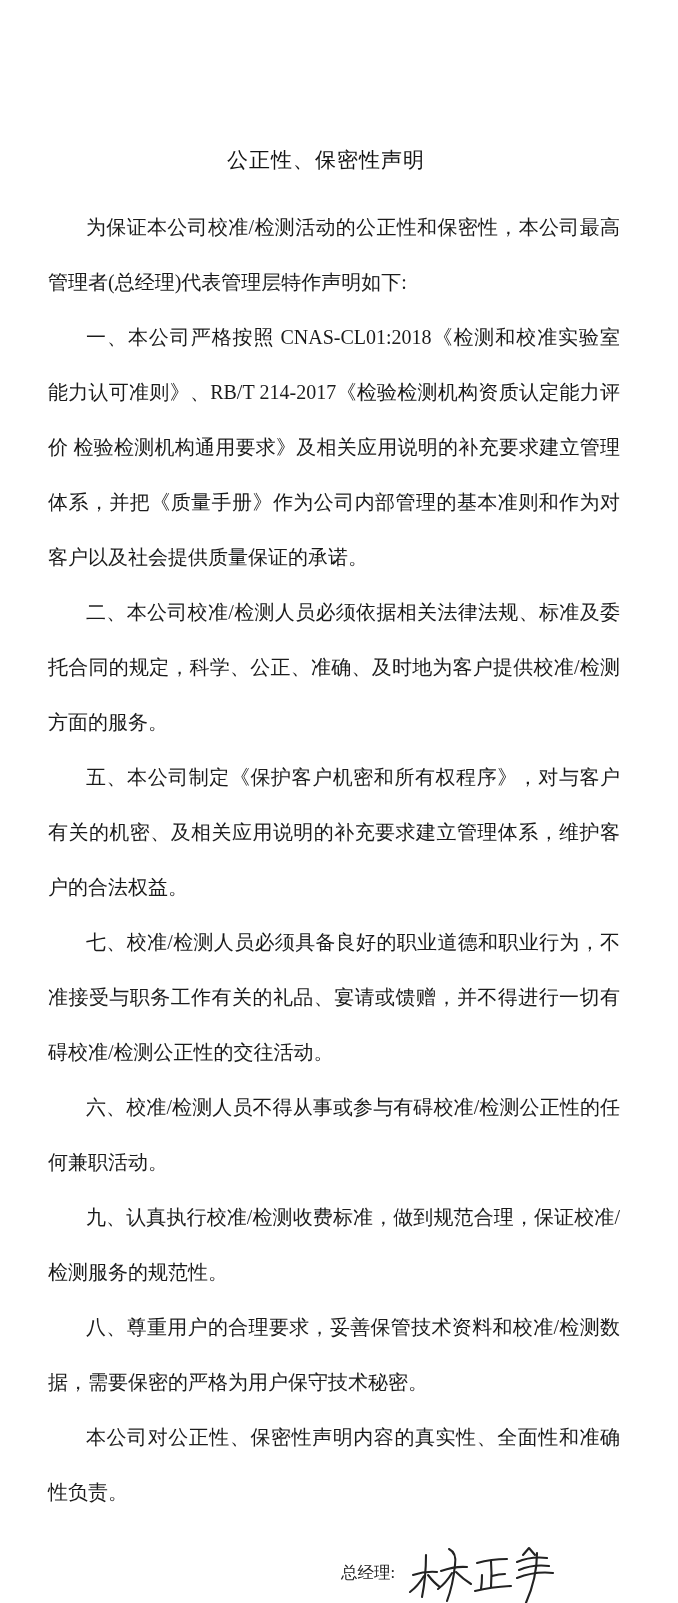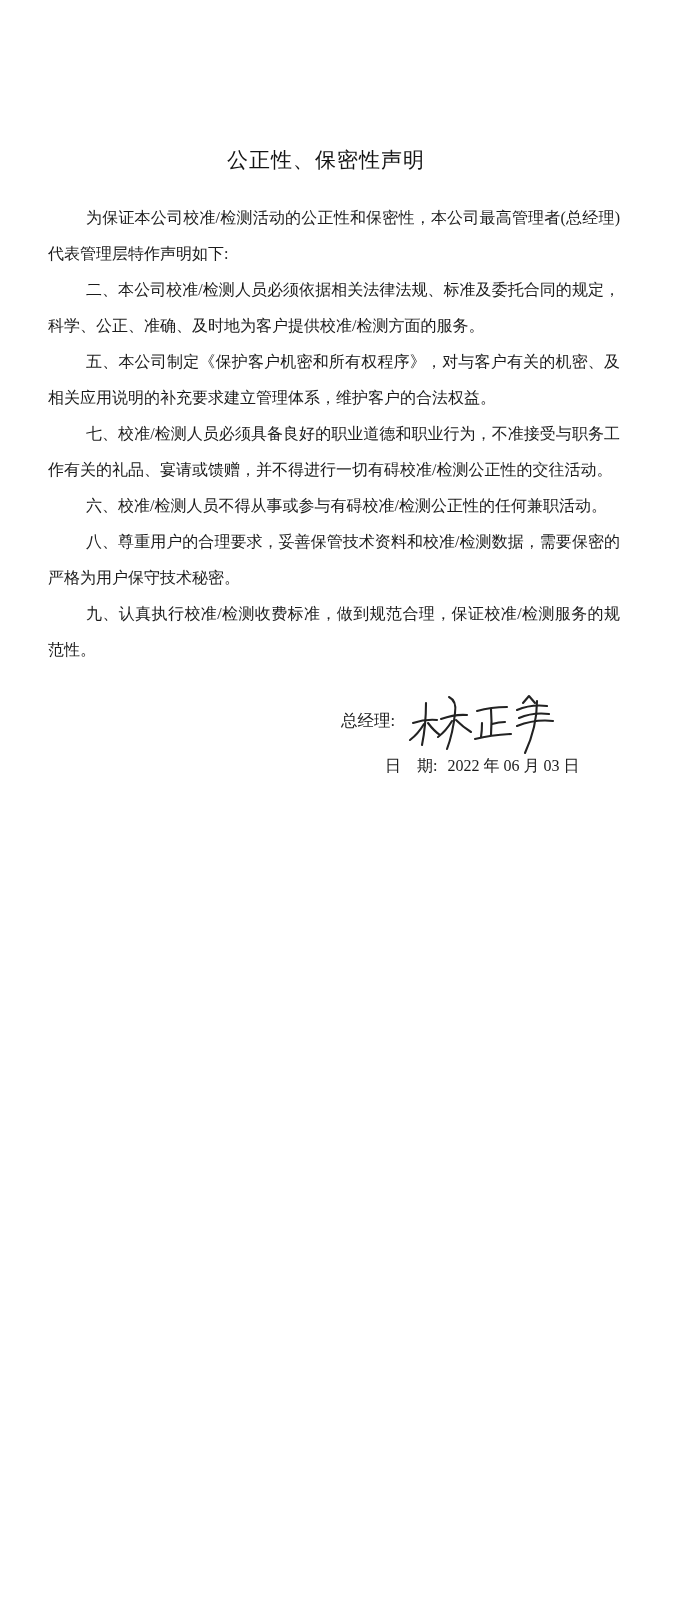--- a/index.html
+++ b/index.html
@@ -23,22 +23,22 @@
     font-size: 21px;
     font-weight: 400;
     text-align: center;
     letter-spacing: 1px;
     margin: 0 0 26px -16px; 
     white-space: nowrap;
     color: #141414;
   }
   p.body-par {
     margin: 0;
-    font-size: 16px;
-    line-height: 36px;
+    font-size: 20px;
+    line-height: 55px;
     text-align: justify;
     text-indent: 38px;
     color: #1b1b1b;
   }
   .sig-block {
     margin-left: 293px;
     margin-top: 30px;
   }
   .sig-row {
     display: flex;
@@ -67,26 +67,28 @@
 </style>
 </head>
 <body>
 
 <div class="page">
   <div class="doc">
 
     <h1 class="doc-title">公正性、保密性声明</h1>
 
     <p class="body-par">为保证本公司校准/检测活动的公正性和保密性，本公司最高管理者(总经理)代表管理层特作声明如下:</p>
+    <p class="body-par">一、本公司严格按照 CNAS-CL01:2018《检测和校准实验室能力认可准则》、RB/T 214-2017《检验检测机构资质认定能力评价 检验检测机构通用要求》及相关应用说明的补充要求建立管理体系，并把《质量手册》作为公司内部管理的基本准则和作为对客户以及社会提供质量保证的承诺。</p>
     <p class="body-par">二、本公司校准/检测人员必须依据相关法律法规、标准及委托合同的规定，科学、公正、准确、及时地为客户提供校准/检测方面的服务。</p>
     <p class="body-par">五、本公司制定《保护客户机密和所有权程序》，对与客户有关的机密、及相关应用说明的补充要求建立管理体系，维护客户的合法权益。</p>
     <p class="body-par">七、校准/检测人员必须具备良好的职业道德和职业行为，不准接受与职务工作有关的礼品、宴请或馈赠，并不得进行一切有碍校准/检测公正性的交往活动。</p>
     <p class="body-par">六、校准/检测人员不得从事或参与有碍校准/检测公正性的任何兼职活动。</p>
+    <p class="body-par">九、认真执行校准/检测收费标准，做到规范合理，保证校准/检测服务的规范性。</p>
     <p class="body-par">八、尊重用户的合理要求，妥善保管技术资料和校准/检测数据，需要保密的严格为用户保守技术秘密。</p>
-    <p class="body-par">九、认真执行校准/检测收费标准，做到规范合理，保证校准/检测服务的规范性。</p>
+    <p class="body-par">本公司对公正性、保密性声明内容的真实性、全面性和准确性负责。</p>
 
     <div class="sig-block">
       <div class="sig-row">
         <span class="sig-label">总经理:</span>
 
         <svg class="sig-svg" width="152" height="64" viewBox="0 0 152 64" aria-label="signature">
           <g fill="none" stroke="#222222" stroke-width="2.1" stroke-linecap="round" stroke-linejoin="round">
 
             <path d="M10,30 Q22,26 34,27"></path>
             <path d="M23,10 Q23,32 19,52"></path>

